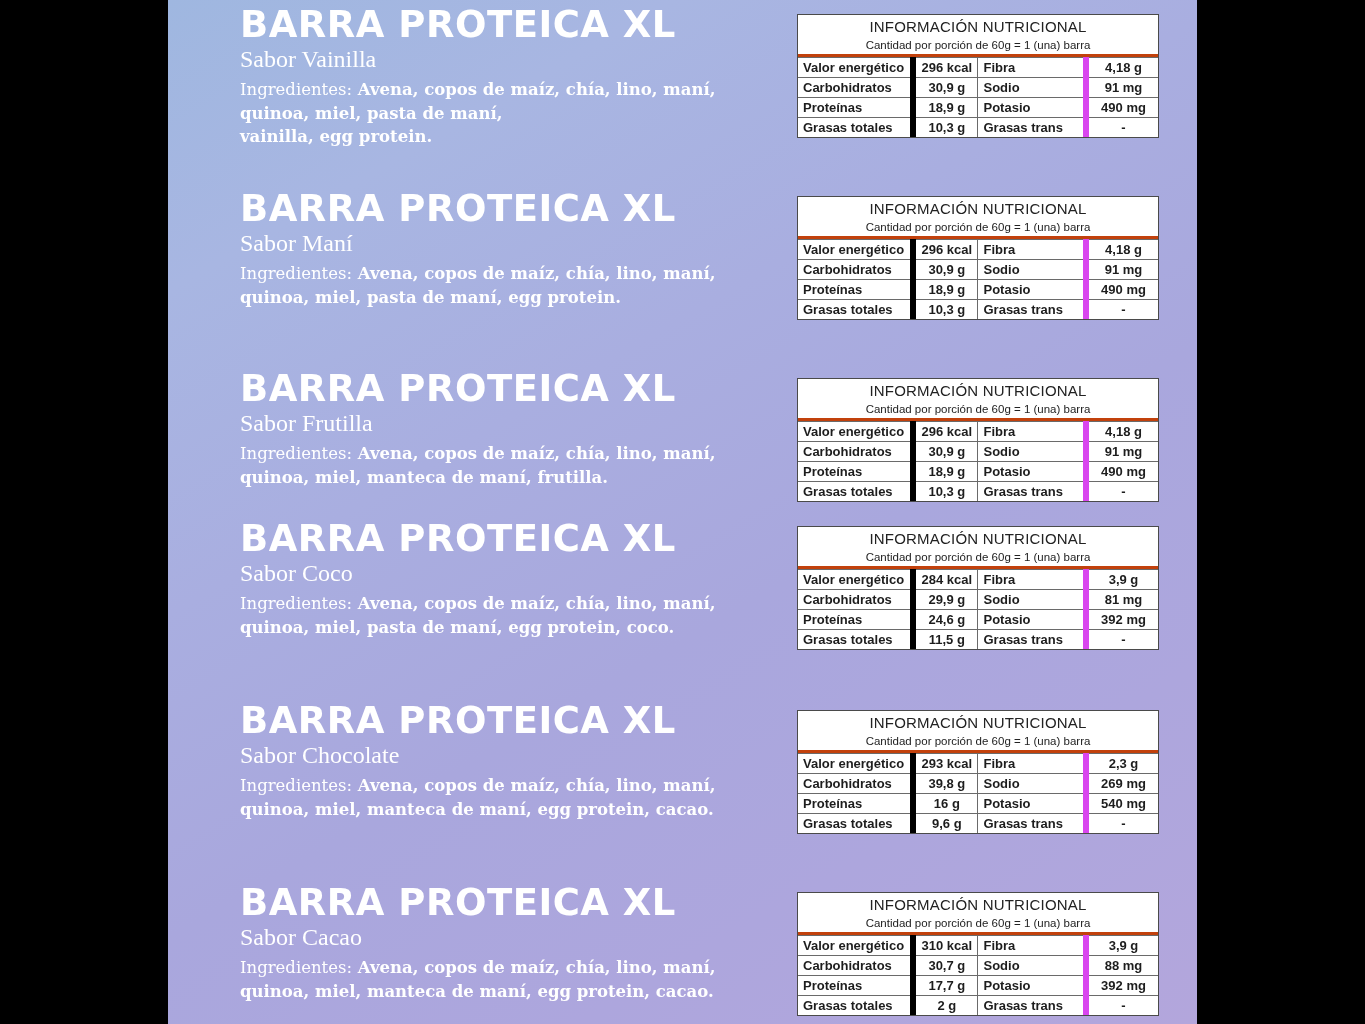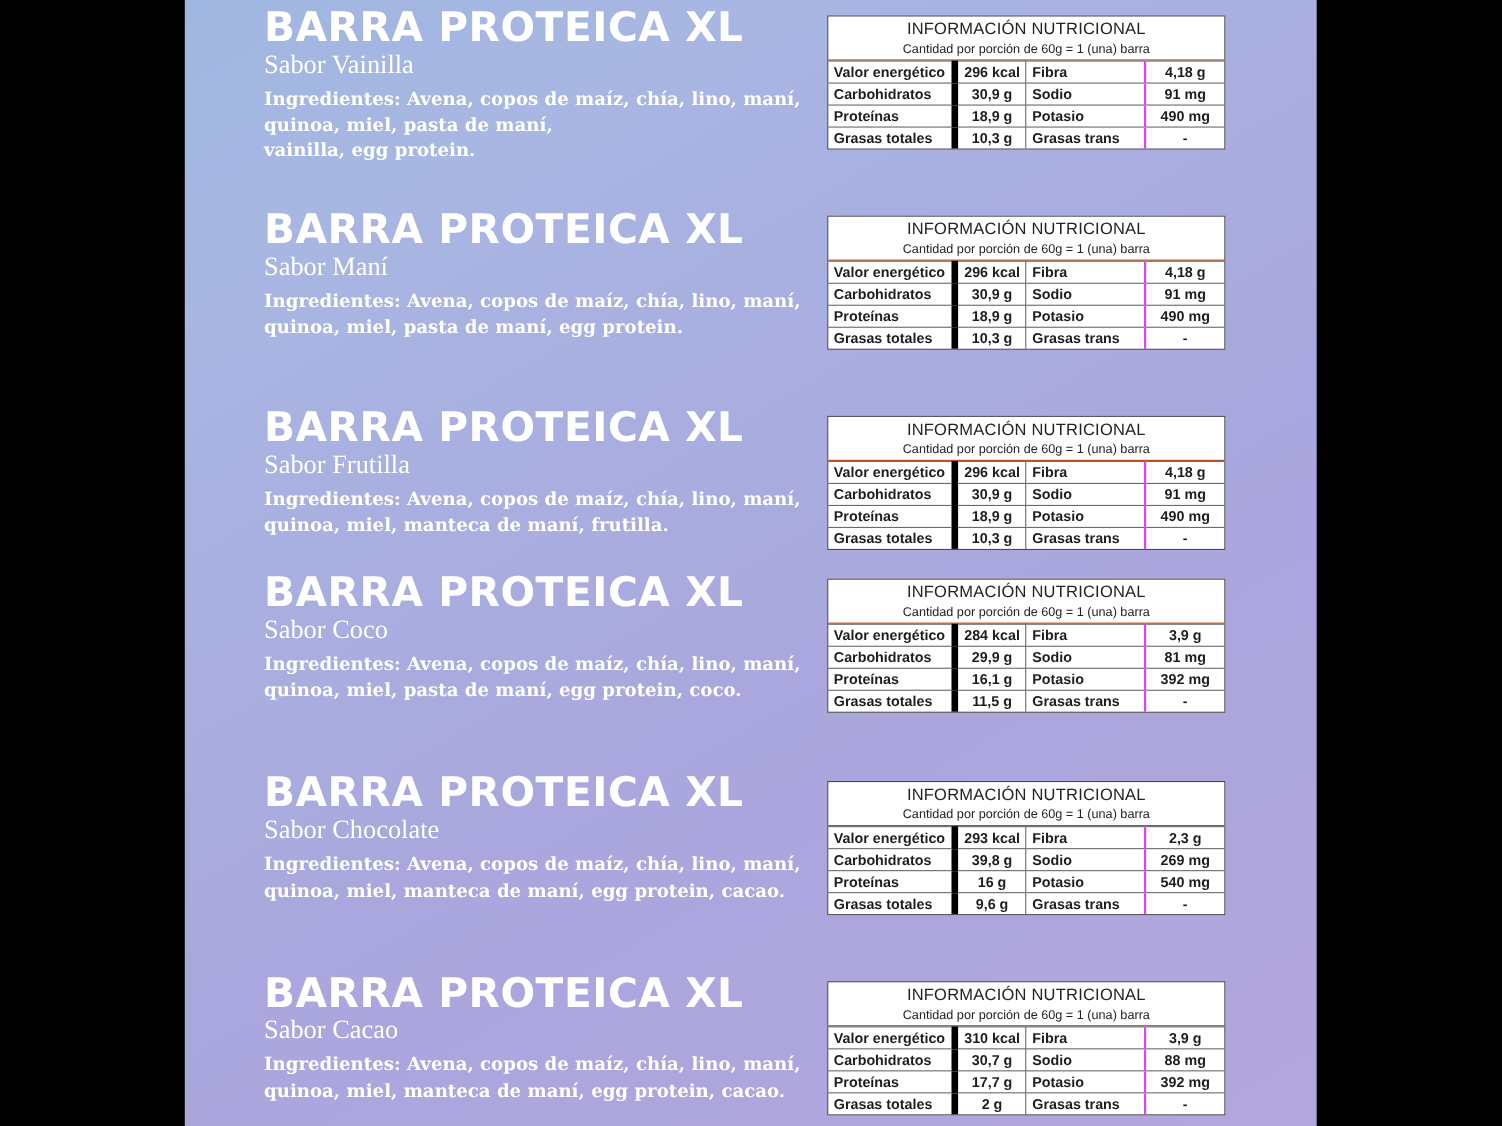--- a/index.html
+++ b/index.html
@@ -58,66 +58,66 @@
     white-space: nowrap;
   }
   .ingredients {
     font-family: "DejaVu Serif", serif;
     font-weight: bold;
     font-size: 16.5px;
     line-height: 1.45;
     margin-top: 4px;
     color: #ffffff;
   }
-  .ingredients .lbl { font-family: "DejaVu Serif", serif; font-weight: bold; }
+  .ingredients .lbl { font-family: "DejaVu Serif", serif; font-weight: normal; }
 
   
   .nutri {
     position: absolute;
-    left: 584px;
+    left: 629px;
     width: 362px;
     background: #ffffff;
     border: 1px solid #4a4a4a;
     box-sizing: border-box;
     font-family: "Liberation Sans", sans-serif;
   }
   .nutri .head {
     text-align: center;
     font-size: 15px;
     color: #222;
     padding: 3px 0 3px;
     letter-spacing: 0.2px;
   }
   .nutri .sub {
     text-align: center;
     font-size: 11.5px;
     color: #222;
     padding: 1px 0 3px;
-    border-bottom: 1px solid #c2410c;
+    border-bottom: 3px solid #c2410c;
   }
   .nutri table {
     width: 100%;
     border-collapse: collapse;
     font-size: 13px;
     color: #1d1d1d;
     font-weight: bold;
   }
   .nutri td {
     border: 1px solid #6a6a6a;
     padding: 2px 5px;
     height: 13px;
     white-space: nowrap;
   }
   .nutri td.c1 { width: 32%; text-align: left; }
   .nutri td.c2 { width: 18%; text-align: center; }
   .nutri td.c3 { width: 30%; text-align: left; }
   .nutri td.c4 { width: 20%; text-align: center; }
   .nutri tr td { border-left: none; border-right: none; }
   .nutri tr td.c2 { border-left: 6px solid #000000; border-right: 1px solid #6a6a6a; }
-  .nutri tr td.c4 { border-left: 2px solid #d946ef; }
+  .nutri tr td.c4 { border-left: 6px solid #d946ef; }
   .nutri tr:last-child td { border-bottom: none; }
 </style>
 </head>
 <body>
 
 <div id="page">
   <div id="sheet">
       <div class="product" style="top: 0px;">
         <div class="texts" style="top: 6px;">
           <div class="title">BARRA PROTEICA XL</div>
@@ -266,21 +266,21 @@
                 <td class="c4">3,9 g</td>
               </tr>
               <tr>
                 <td class="c1">Carbohidratos</td>
                 <td class="c2">29,9 g</td>
                 <td class="c3">Sodio</td>
                 <td class="c4">81 mg</td>
               </tr>
               <tr>
                 <td class="c1">Proteínas</td>
-                <td class="c2">16,1 g</td>
+                <td class="c2">24,6 g</td>
                 <td class="c3">Potasio</td>
                 <td class="c4">392 mg</td>
               </tr>
               <tr>
                 <td class="c1">Grasas totales</td>
                 <td class="c2">11,5 g</td>
                 <td class="c3">Grasas trans</td>
                 <td class="c4">-</td>
               </tr>
             </tbody>

